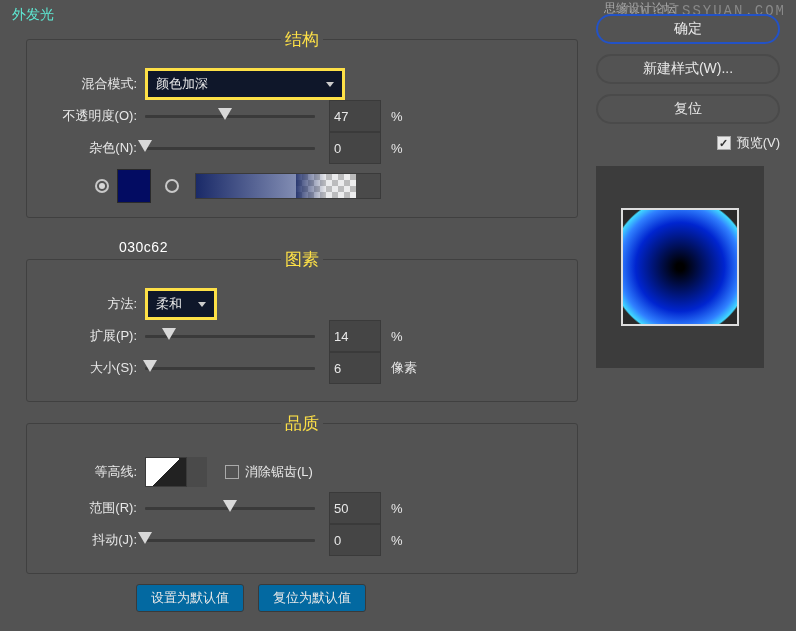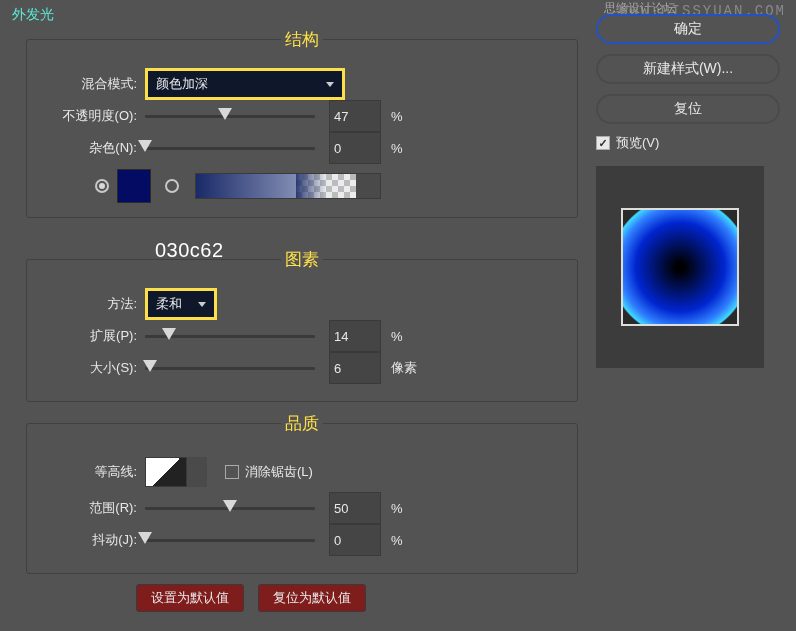--- a/index.html
+++ b/index.html
@@ -167,24 +167,23 @@
       height: 100%;
       display: flex;
       align-items: center;
       justify-content: center;
       background: #4a4a4a;
     }
     .code-label {
       position: absolute;
       left: 92px;
       top: 188px;
-      font-size: 20px;
+      font-size: 14px;
       color: #fff;
       letter-spacing: 0.5px;
-      margin-left: 36px;
     }
     .checkbox {
       width: 14px; height: 14px;
       border: 1px solid #aaa;
       display: inline-flex;
       align-items: center;
       justify-content: center;
       margin-right: 6px;
     }
     .checkbox.checked {
@@ -211,21 +210,21 @@
       align-items: center;
       justify-content: center;
     }
     .btn-row {
       display: flex;
       gap: 14px;
       margin-left: 128px;
       margin-top: 8px;
     }
     .btn {
-      background: #7f1d1d;
+      background: #0369a1;
       border: 1px solid #3a3a3a;
       color: #e8e8e8;
       padding: 4px 14px;
       font-size: 13px;
       border-radius: 3px;
     }
     .right-panel {
       position: absolute;
       right: 16px;
       top: 14px;
@@ -241,21 +240,21 @@
       justify-content: center;
       margin-bottom: 10px;
       font-size: 14px;
     }
     .pill-btn.primary {
       border: 2px solid #2352c6;
     }
     .preview-row {
       display: flex;
       align-items: center;
-      justify-content: flex-start;
+      justify-content: flex-end;
       margin: 8px 0 14px 0;
     }
     .preview-box {
       width: 168px;
       height: 202px;
       background: #3c3c3c;
       display: flex;
       align-items: center;
       justify-content: center;
     }

